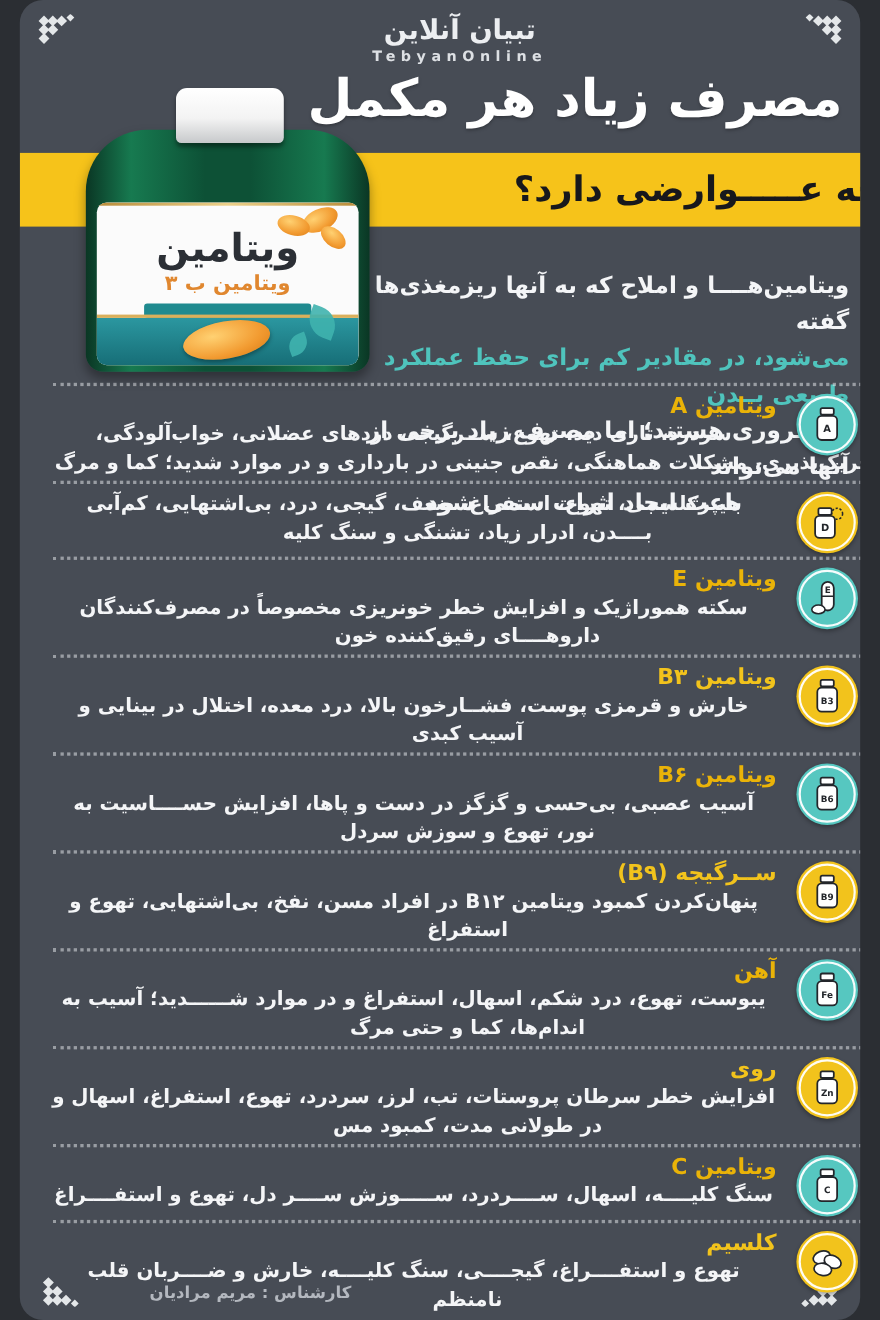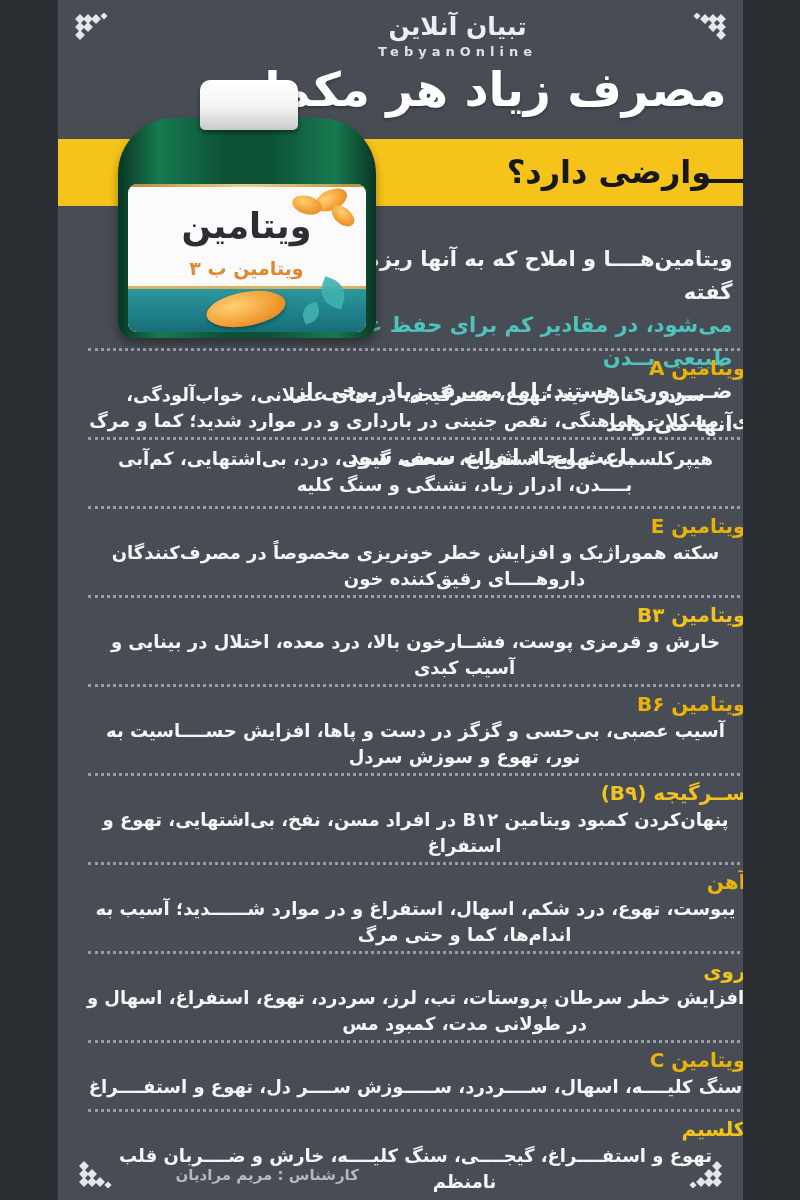--- a/index.html
+++ b/index.html
@@ -1,20 +1,21 @@
 <!DOCTYPE html>
 <html lang="fa"><head>
 <meta charset="utf-8">
 <style>
   * { margin:0; padding:0; box-sizing:border-box; }
   html,body { background:#2b2e33; }
   .page {
-    position:relative; width:685px; height:1200px; margin:0 auto;
+    position:relative; width:764px; height:1200px; margin:0 auto;
     background:#474c55; overflow:hidden;
     font-family:"DejaVu Sans","Liberation Sans",sans-serif;
+    border-radius:21px;
   }
   
   .deco { position:absolute; width:42px; height:34px; opacity:.95; }
   .deco-tl { left:16px; top:13px; }
   .deco-tr { right:16px; top:13px; transform:scaleX(-1); }
   .deco-bl { left:20px; bottom:12px; transform:scaleY(-1); }
   .deco-br { right:20px; bottom:12px; transform:scale(-1,-1); }
   
   .logo { position:absolute; top:12px; left:0; width:800px; text-align:center; color:#eceef1; }
   .logo-fa { font-size:25px; font-weight:700; }
@@ -48,21 +49,21 @@
     background:linear-gradient(180deg,#ffffff 0%,#f3f3f3 55%,#c7c9cb 100%);
     border-radius:10px 10px 5px 5px; box-shadow:0 3px 4px rgba(0,0,0,.4);
   }
   .label {
     position:absolute; left:12px; top:104px; width:238px; height:148px;
     background:#fbfbfb; border-radius:9px; overflow:hidden;
   }
   .label::before { content:""; position:absolute; top:0; left:0; right:0; height:3px;
     background:linear-gradient(90deg,#b98c3a,#ecd08a,#b98c3a); }
   .label-title { margin-top:22px; text-align:center; font-size:35px; font-weight:700; color:#2b2f35; direction:rtl; }
-  .label-sub { text-align:center; font-size:19px; font-weight:700; color:#e0872f; margin-top:11px; direction:rtl; }
+  .label-sub { text-align:center; font-size:19px; font-weight:700; color:#e0872f; margin-top:1px; direction:rtl; }
   .label-badge { margin:7px auto 0; width:152px; height:13px; background:#1f8a8f; border-radius:3px; }
   .factline { width:168px; height:5px; margin:4px auto 0; border-radius:2px; opacity:.75;
     background:repeating-linear-gradient(90deg,#b9bcc0 0 26px,transparent 26px 34px); }
   .label-teal {
     position:absolute; left:0; right:0; bottom:0; height:46px;
     background:linear-gradient(180deg,#2b97a0,#176e77); border-top:3px solid #d9b05c;
   }
   .pill { position:absolute; border-radius:50%;
     background:radial-gradient(ellipse at 35% 35%,#ffd172,#f29b31 60%,#d97a15); }
   .pill-a { width:34px; height:20px; right:18px; top:6px; transform:rotate(-25deg); }

